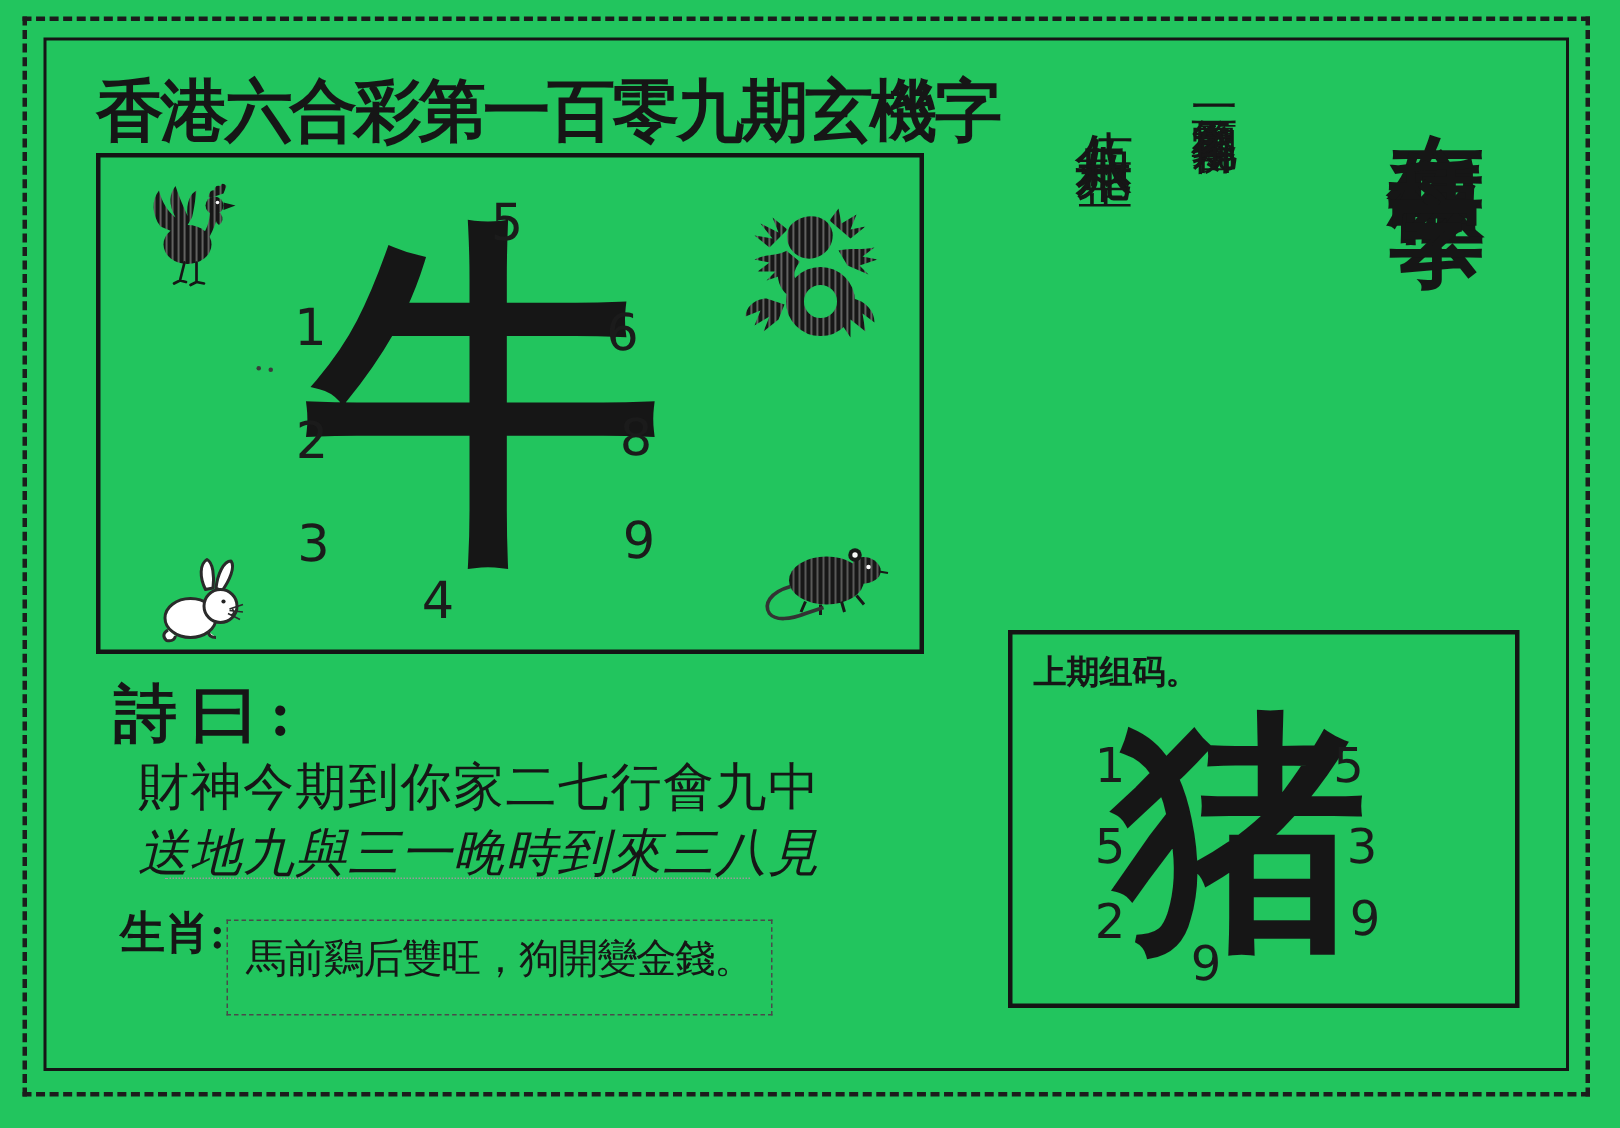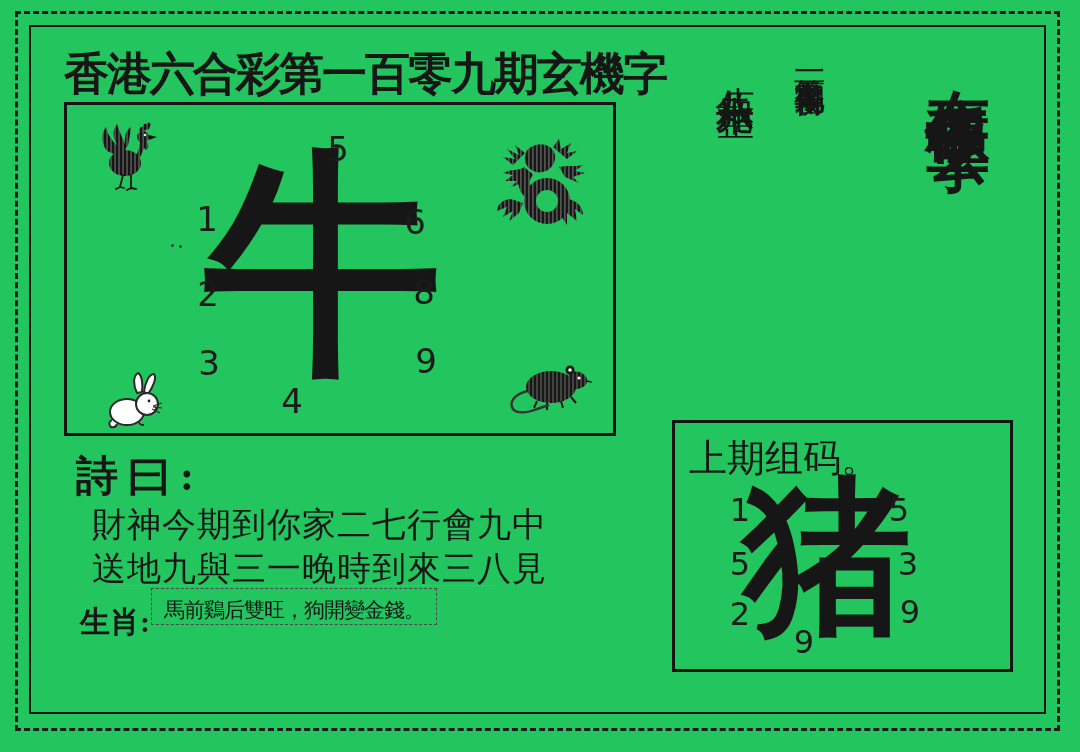--- a/index.html
+++ b/index.html
@@ -28,25 +28,25 @@
   .icon{position:absolute;display:block;}
   .v-text{position:absolute;writing-mode:vertical-rl;text-orientation:upright;
         white-space:nowrap;line-height:1;}
   .amount{left:716px;top:56px;font-size:39px;letter-spacing:3px;font-weight:500;}
   .issue{left:794px;top:54px;font-size:31px;letter-spacing:1px;font-weight:500;}
   .side-title{left:925px;top:38px;font-size:64px;letter-spacing:9px;font-weight:600;}
   .poem-label{position:absolute;left:76px;top:448px;font-size:42px;font-weight:800;
         letter-spacing:10px;text-align:center;}
   .poem-line{position:absolute;left:92px;font-size:34px;letter-spacing:1px;white-space:nowrap;}
   .poem-line-1{top:502px;}
-  .poem-line-2{top:546px;}
+  .poem-line-2{top:546px;font-style:italic;}
   .zodiac-label{position:absolute;left:80px;top:602px;font-size:30px;font-weight:600;}
-  .zodiac-box{position:absolute;left:151px;top:588px;padding:7px 12px 0 12px;
-        border:1px dashed #4a4a4a;font-size:21px;letter-spacing:-1px;white-space:nowrap;}
-  .zhu-header{position:absolute;left:14px;top:10px;font-size:38px;font-weight:400;
+  .zodiac-box{position:absolute;left:151px;top:613px;padding:7px 12px 19px 12px;
+        border:1px dashed #4a4a4a;font-size:27px;letter-spacing:-1px;white-space:nowrap;}
+  .zhu-header{position:absolute;left:14px;top:10px;font-size:22px;font-weight:700;
         letter-spacing:0;}
   .speck{position:absolute;background:#3b3b3b;border-radius:50%;}
   .faint-line{position:absolute;border-top:1px dotted #9a9a9a;}
 </style>
 </head>
 <body>
 
 <div class="page">
 
   <div class="outer-border"></div>

